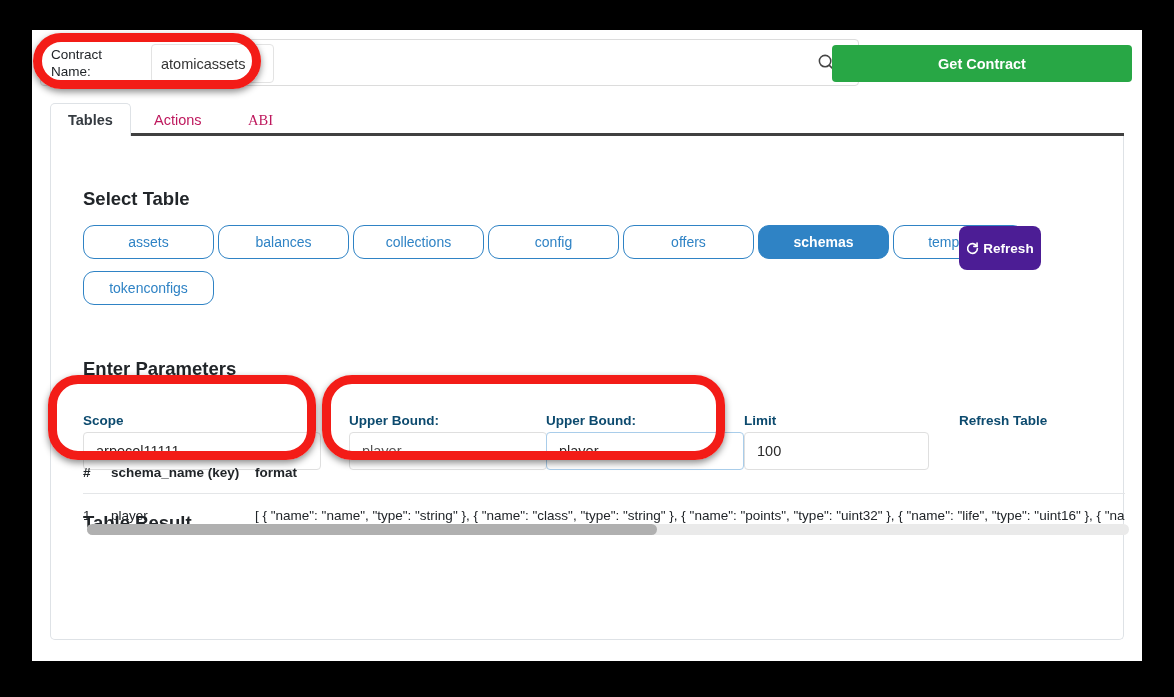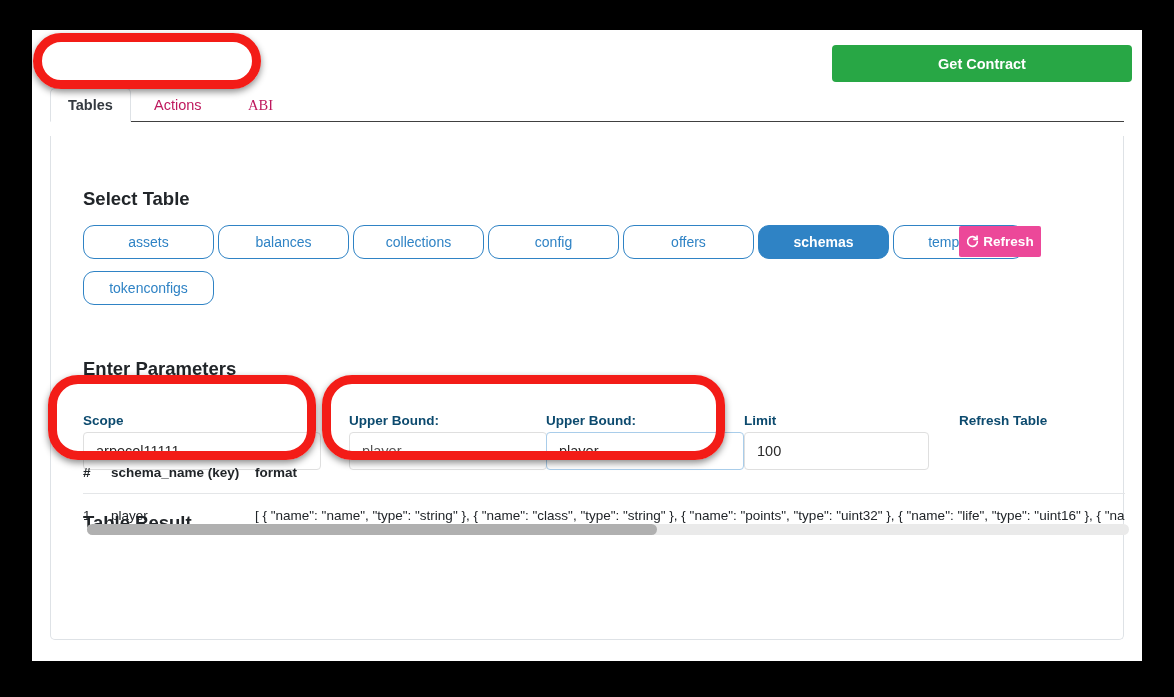--- a/index.html
+++ b/index.html
@@ -73,23 +73,23 @@
     color: #ffffff;
     font-family: "Liberation Sans", sans-serif;
     font-size: 14.5px;
     font-weight: bold;
     cursor: pointer;
   }
 
   
   #tabs {
     position: absolute;
-    left: 18px; top: 58px;
+    left: 18px; top: 73px;
     width: 1074px; height: 34px;
-    border-bottom: 1px solid #404040;
+    border-bottom: 4px solid #404040;
   }
   .tab {
     position: absolute;
     top: 0;
     height: 34px;
     line-height: 33px;
     padding: 0 17px;
     font-size: 14.5px;
     color: #be185d;
     cursor: pointer;
@@ -163,24 +163,24 @@
     outline: none;
   }
   .param-input.focused {
     border-color: #a9cdea;
   }
   .param-input::placeholder { color: #555555; opacity: 1; }
 
   #refresh-btn {
     position: absolute;
     left: 908px; top: 90px;
-    width: 82px; height: 31px;
-    background: #ec4899;
+    width: 82px; height: 44px;
+    background: #4c1d95;
     border: none;
-    border-radius: 2px;
+    border-radius: 8px;
     color: #ffffff;
     font-family: "Liberation Sans", sans-serif;
     font-size: 13.5px;
     font-weight: bold;
     cursor: pointer;
     display: flex;
     align-items: center;
     justify-content: center;
     gap: 4px;
   }
@@ -243,20 +243,31 @@
   #ring-contract { left: 33px; top: 33px; width: 228px; height: 56px; }
   #ring-scope    { left: 48px; top: 375px; width: 268px; height: 85px; }
   #ring-bounds   { left: 322px; top: 375px; width: 403px; height: 85px; }
 </style>
 </head>
 <body>
 
 <div id="frame">
   <div id="page">
 
+    <div id="searchbar">
+      <div id="contract-label">Contract
+Name:</div>
+      <input id="contract-input" type="text" value="atomicassets" style="">
+      <span id="search-icon">
+        <svg viewBox="0 0 20 20" width="19" height="19" fill="none" stroke="currentColor" stroke-width="1.6">
+          <circle cx="8.5" cy="8.5" r="6"></circle>
+          <line x1="13" y1="13" x2="18.5" y2="18.5" stroke-linecap="round"></line>
+        </svg>
+      </span>
+    </div>
 
     <button id="get-contract-btn">Get Contract</button>
 
     <div id="tabs">
       <div class="tab active" style="left:0px;">Tables</div>
       <div class="tab" style="left:86px;">Actions</div>
       <div class="tab" style="left:180px;font-family:Liberation Serif, serif;">ABI</div>
     </div>
 
     <div id="card">

